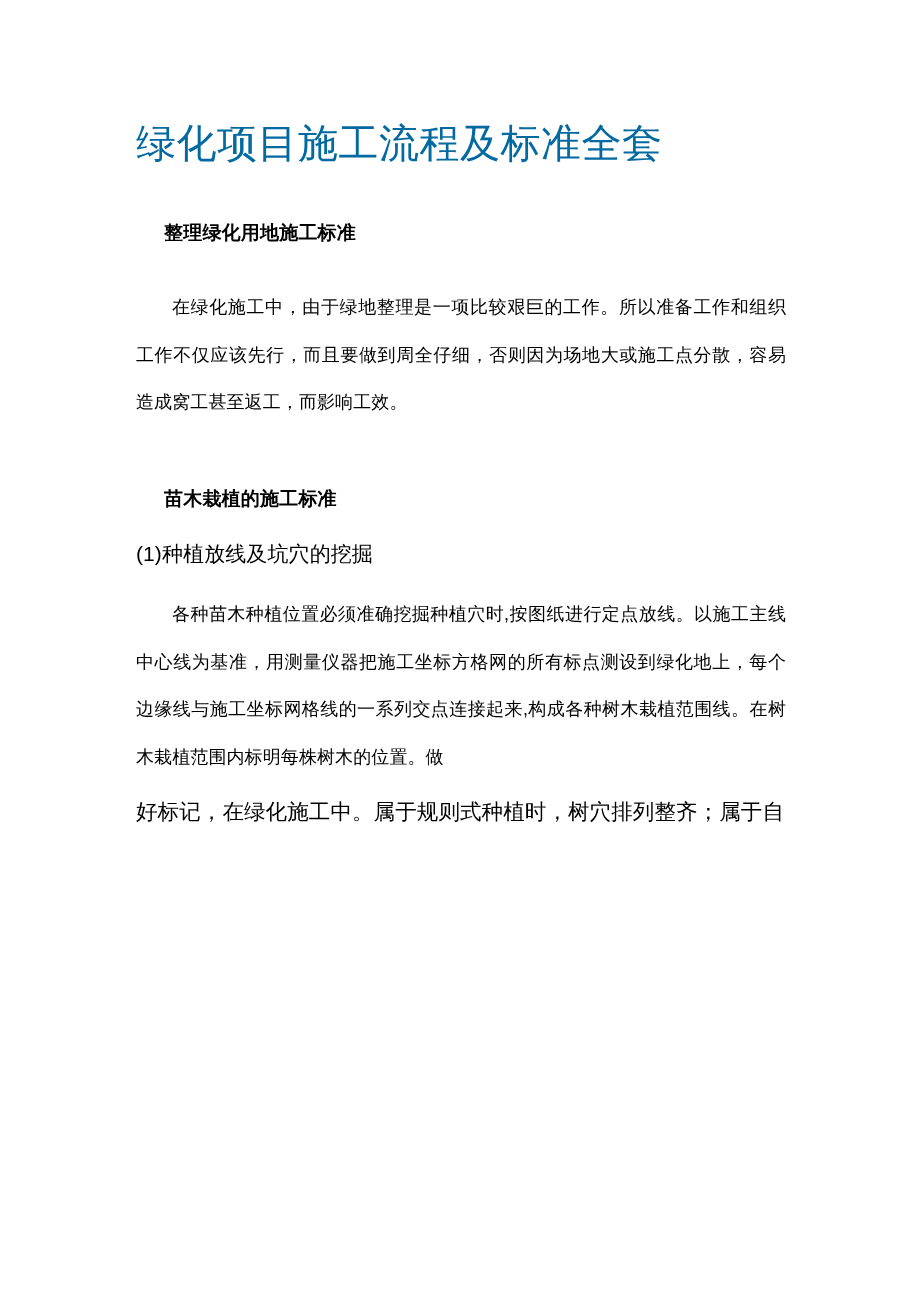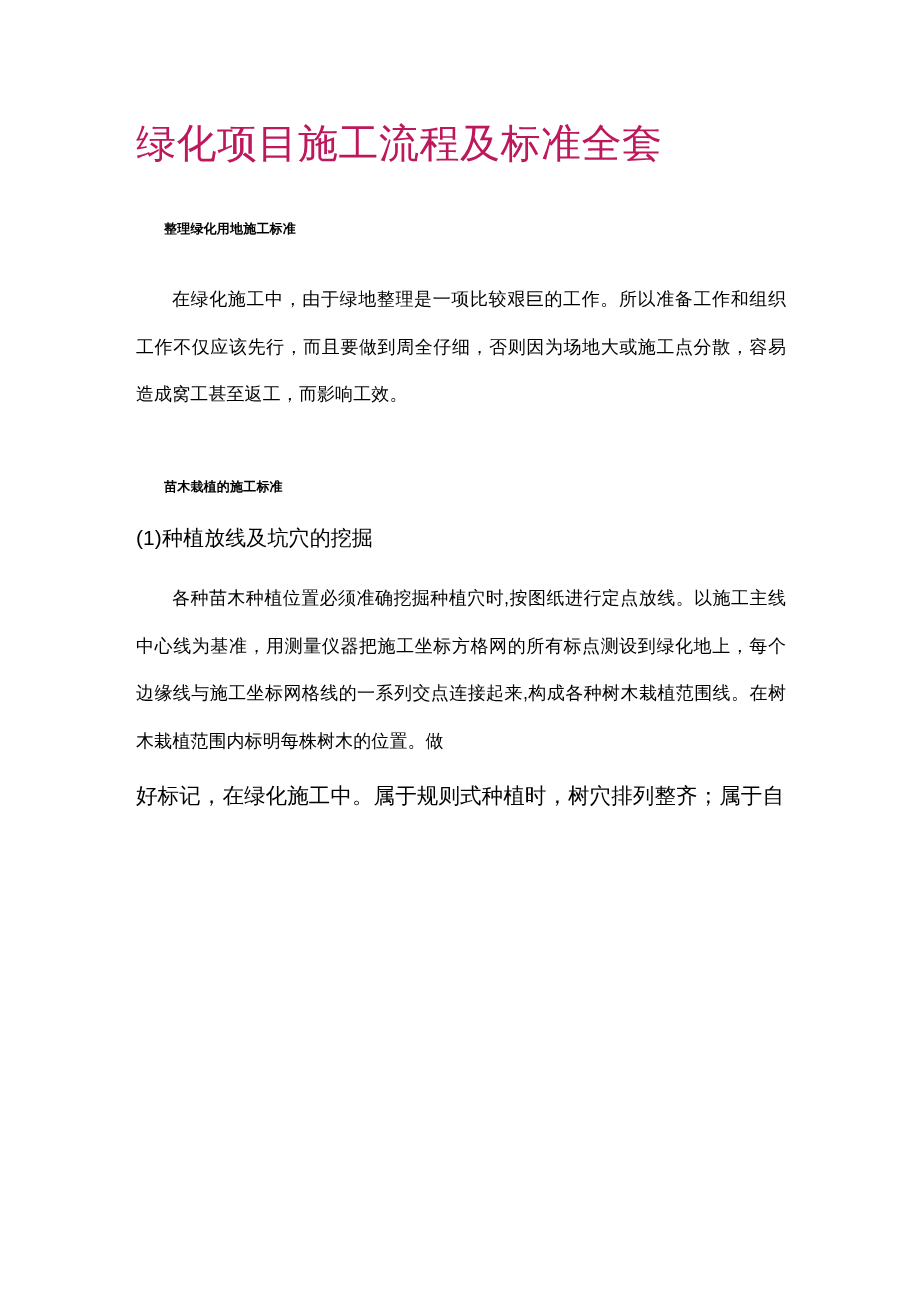--- a/index.html
+++ b/index.html
@@ -20,32 +20,32 @@
     left: 136px;
     top: 0;
     width: 650px;
   }
 
   
   .doc-title {
     font-family: "Liberation Serif", "DejaVu Serif", serif;
     font-size: 40px;
     font-weight: 400;
-    color: #be185d;
+    color: #0369a1;
     line-height: 1.15;
     letter-spacing: 0.5px;
     margin: 0;
     padding-top: 121px;
     white-space: nowrap;
   }
 
   
   .section-heading {
     font-family: "Liberation Sans", "DejaVu Sans", sans-serif;
-    font-size: 13px;
+    font-size: 19px;
     font-weight: 700;
     color: #000000;
     margin: 0;
     padding-left: 28px;
     letter-spacing: 0.2px;
   }
   .h-gap-1 { padding-top: 53px; }
   .h-gap-2 { padding-top: 59px; }
 
   

